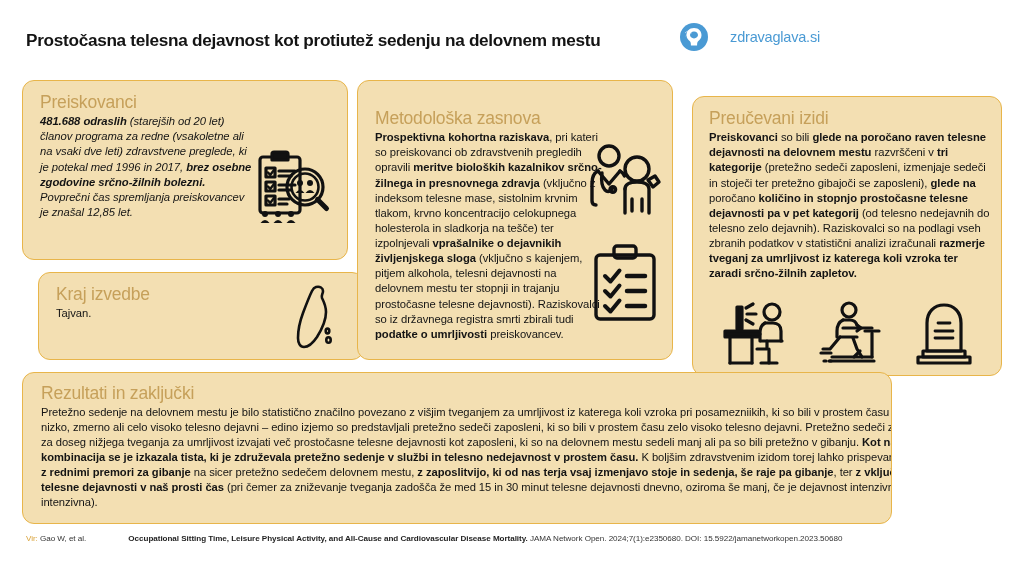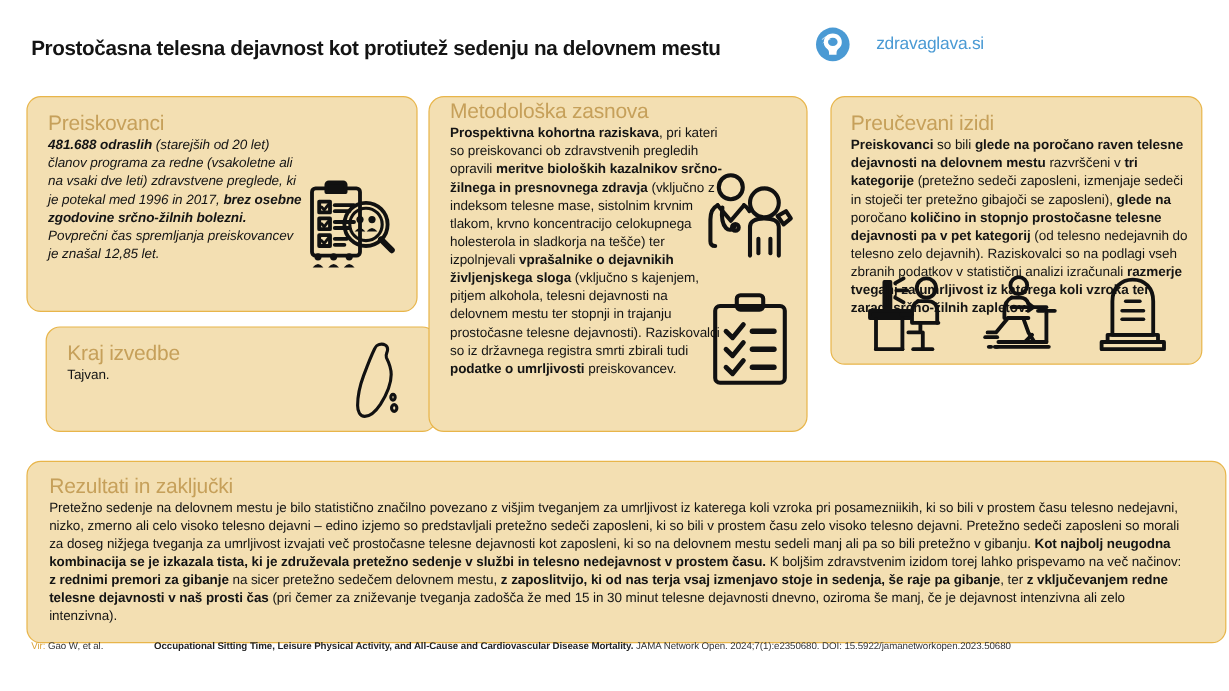--- a/index.html
+++ b/index.html
@@ -59,36 +59,36 @@
   
   #card-subjects{left:22px;top:80px;width:326px;height:180px;padding:11px 15px 0 17px;}
   #card-subjects .card-body{width:214px;font-style:italic;}
   #card-subjects .icon-wrap{position:absolute;right:12px;top:62px;width:86px;height:86px;}
 
   
   #card-location{left:38px;top:272px;width:326px;height:88px;padding:11px 15px 0 17px;}
   #card-location .icon-wrap{position:absolute;right:24px;top:10px;width:52px;height:72px;}
 
   
-  #card-method{left:357px;top:80px;width:316px;height:280px;padding:1px 15px 0 17px;border-radius:13px;}
+  #card-method{left:357px;top:80px;width:316px;height:280px;padding:27px 15px 0 17px;}
   #card-method .card-body{width:231px;}
   #card-method .icon-wrap-a{position:absolute;right:9px;top:62px;width:78px;height:78px;}
   #card-method .icon-wrap-b{position:absolute;right:14px;top:160px;width:66px;height:82px;}
 
   
-  #card-outcomes{left:692px;top:80px;width:310px;height:224px;padding:11px 14px 0 16px;}
+  #card-outcomes{left:692px;top:96px;width:310px;height:280px;padding:11px 14px 0 16px;}
   #card-outcomes .card-body{width:282px;}
   #card-outcomes .icon-row{
     position:absolute;left:16px;right:14px;bottom:8px;height:70px;
     display:flex;align-items:flex-end;justify-content:space-around;
   }
   #card-outcomes .icon-row > span{display:block;}
 
   
-  #card-results{left:22px;top:384px;width:1000px;height:152px;padding:10px 20px 0 18px;}
+  #card-results{left:22px;top:372px;width:870px;height:152px;padding:10px 20px 0 18px;}
   #card-results .card-body{
     width:944px;font-size:11.2px;line-height:1.335;text-align:left;
   }
 
   
   .source{
     position:absolute;left:26px;top:534px;
     font-size:8.1px;color:#333;letter-spacing:-0.05px;white-space:nowrap;
   }
   .source .vir{color:#d9a33c;}

